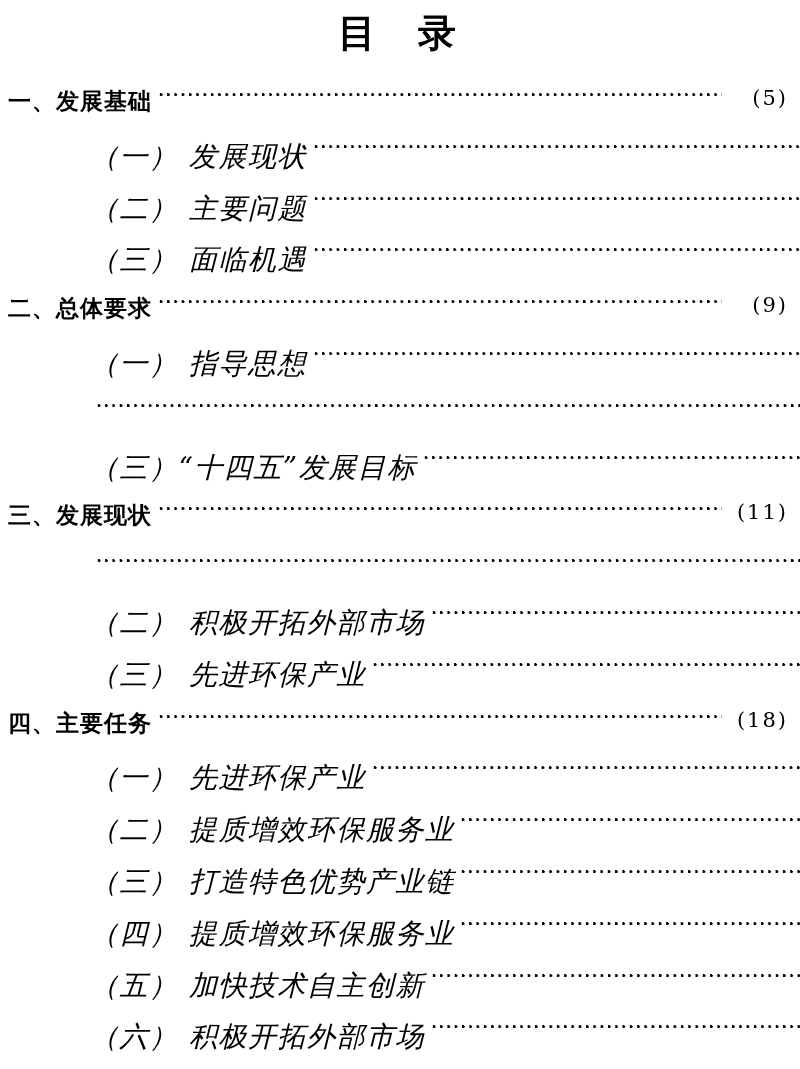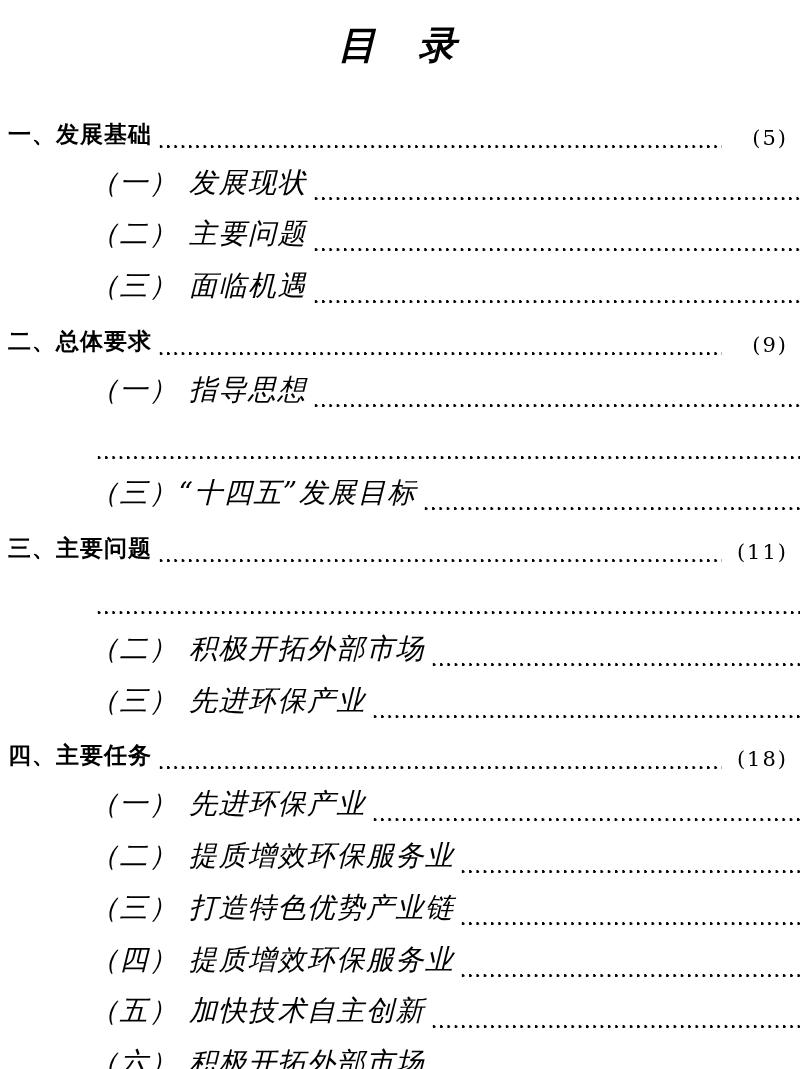--- a/index.html
+++ b/index.html
@@ -14,36 +14,35 @@
     overflow: hidden;
     font-family: "DejaVu Serif", "Liberation Serif", serif;
   }
   .page {
     box-sizing: border-box;
     width: 800px;
     height: 1069px;
     padding: 6px 12px 0 8px;
   }
   .title {
-    margin: 16px 0 30px 0;
+    margin: 4px 0 30px 0;
     text-align: center;
     font-family: "DejaVu Serif", "Liberation Serif", serif;
     font-weight: bold;
     font-size: 38px;
     line-height: 46px;
     letter-spacing: 2px;
     white-space: pre;
-    font-style: italic;
   }
   .entries {
     width: 100%;
   }
   .row {
     display: flex;
-    align-items: flex-end;
+    align-items: flex-start;
     height: 51.8px;
     width: 100%;
   }
   .row .label {
     white-space: nowrap;
     flex: 0 0 auto;
   }
   .row.lvl1 .label {
     font-family: "DejaVu Sans", "Liberation Sans", sans-serif;
     font-weight: bold;
@@ -124,21 +123,21 @@
 
   </div>
 
   <div class="row lvl2">
     <span class="label">（三）“十四五”发展目标</span>
     <span class="dots"></span>
 
   </div>
 
   <div class="row lvl1">
-    <span class="label">三、主要问题</span>
+    <span class="label">三、发展现状</span>
     <span class="dots"></span>
     <span class="pg">(11)</span>
   </div>
 
   <div class="row lvl2">
     <span class="dots"></span>
 
   </div>
 
   <div class="row lvl2">

